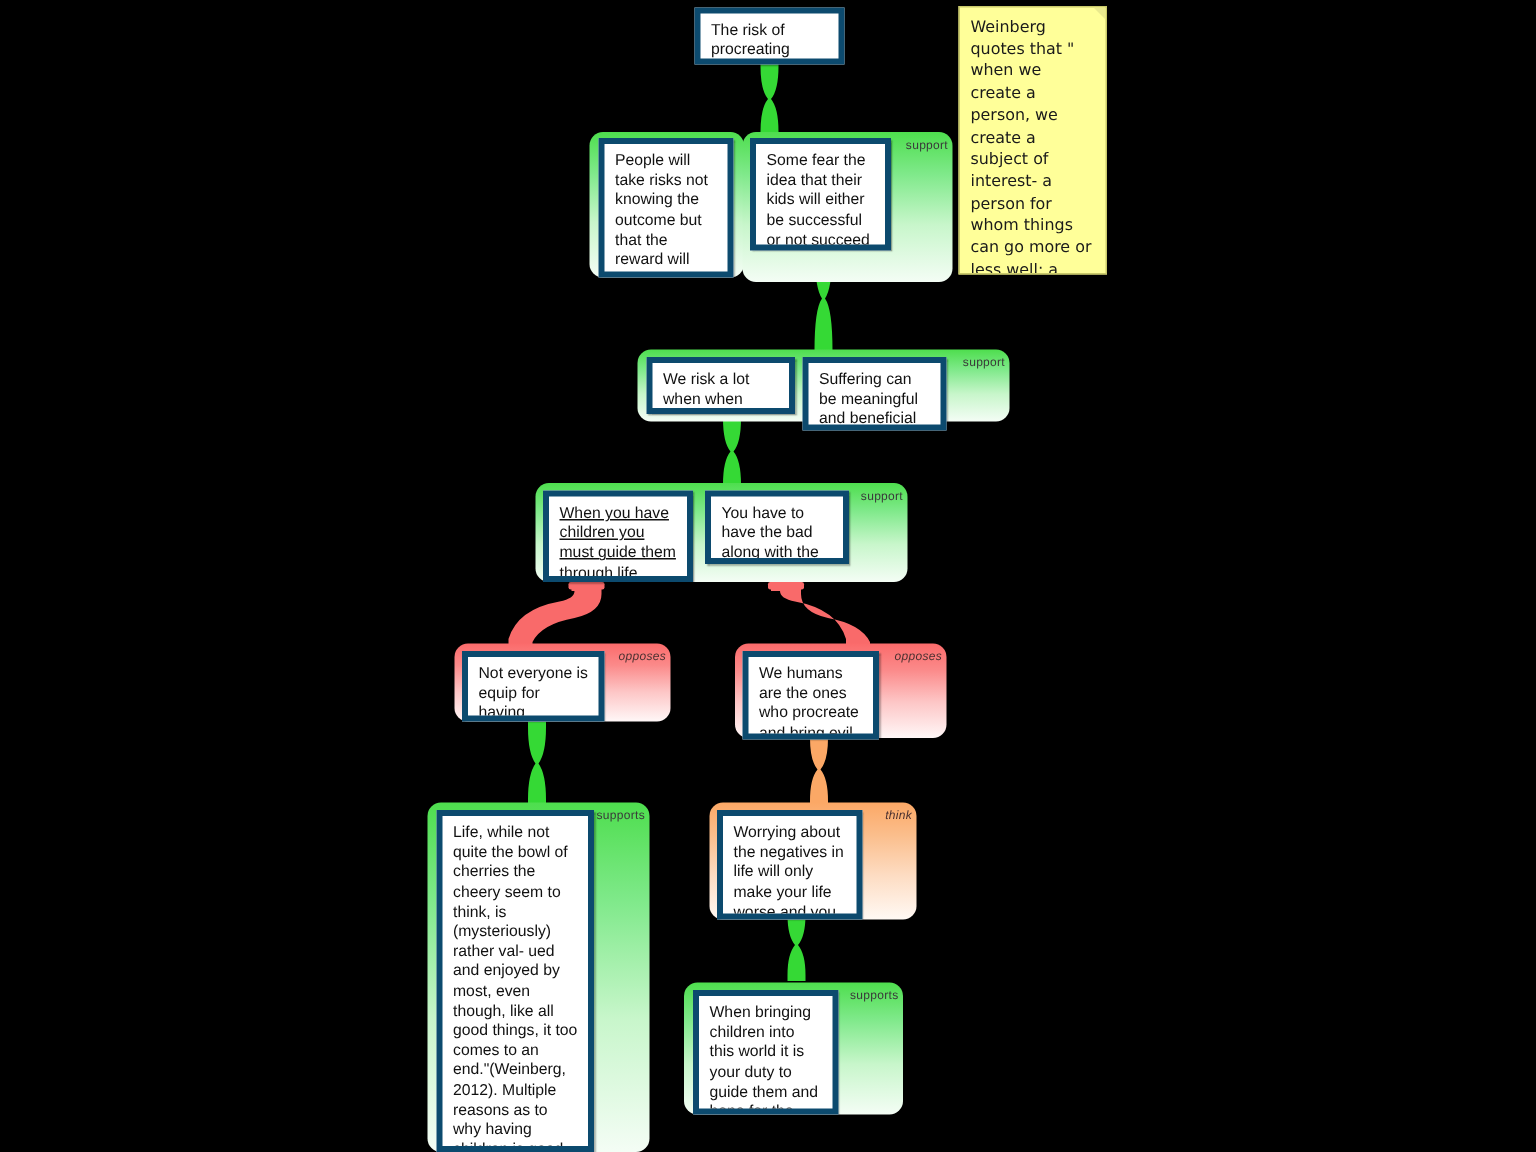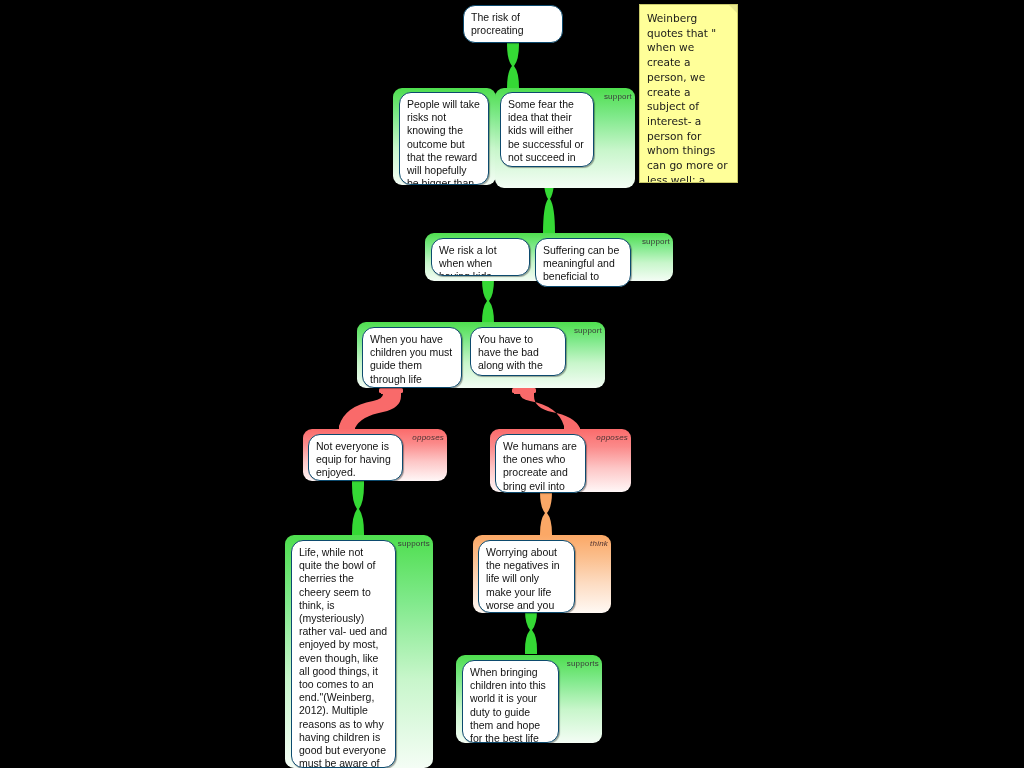--- a/index.html
+++ b/index.html
@@ -28,22 +28,22 @@
     letter-spacing:.2px;
     white-space:nowrap;
   }
   .group.opposes .group-label,
   .group.rebuts .group-label{ color:#4a3030;font-style:italic; }
 
   
   .box{
     position:absolute;
     background:#ffffff;
-    border:1px solid #0c4a6e;
-    border-radius:12px;
+    border:4px solid #0c4a6e;
+    border-radius:0;
     box-sizing:border-box;
     padding:5px 7px 5px 7px;
     font-size:10.5px;
     line-height:13.2px;
     color:#111;
     box-shadow:1px 1px 1px rgba(0,0,0,.35);
     overflow:hidden;
   }
 
   
@@ -166,21 +166,21 @@
   <div class="box" style="left:463px;top:5px;width:100px;height:38px;">The risk of procreating</div>
 
   <div class="box" style="left:399px;top:92px;width:90px;height:93px;">People will take risks not knowing the outcome but that the reward will hopefully be bigger than the risk.</div>
 
   <div class="box" style="left:500px;top:92px;width:94px;height:75px;">Some fear the idea that their kids will either be successful or not succeed in their life.</div>
 
   <div class="box" style="left:431px;top:238px;width:99px;height:38px;">We risk a lot when when having kids.</div>
 
   <div class="box" style="left:535px;top:238px;width:96px;height:49px;">Suffering can be meaningful and beneficial to kids.</div>
 
-  <div class="box" style="left:362px;top:327px;width:100px;height:61px;">When you have children you must guide them through life</div>
+  <div class="box" style="left:362px;top:327px;width:100px;height:61px;text-decoration:underline;">When you have children you must guide them through life</div>
 
   <div class="box" style="left:470px;top:327px;width:96px;height:49px;">You have to have the bad along with the good.</div>
 
   <div class="box" style="left:308px;top:434px;width:95px;height:47px;">Not everyone is equip for having enjoyed.</div>
 
   <div class="box" style="left:495px;top:434px;width:91px;height:59px;">We humans are the ones who procreate and bring  evil into this world</div>
 
   <div class="box" style="left:291px;top:540px;width:105px;height:228px;">Life, while not quite the bowl of cherries the cheery seem to think, is (mysteriously) rather val- ued and enjoyed by most, even though, like all good things, it too comes to an end."(Weinberg, 2012). Multiple reasons as to why having children is good but everyone must be aware of what comes with it.</div>
 
   <div class="box" style="left:478px;top:540px;width:97px;height:73px;">Worrying about the negatives in life will only make your life worse and you will suffer</div>

